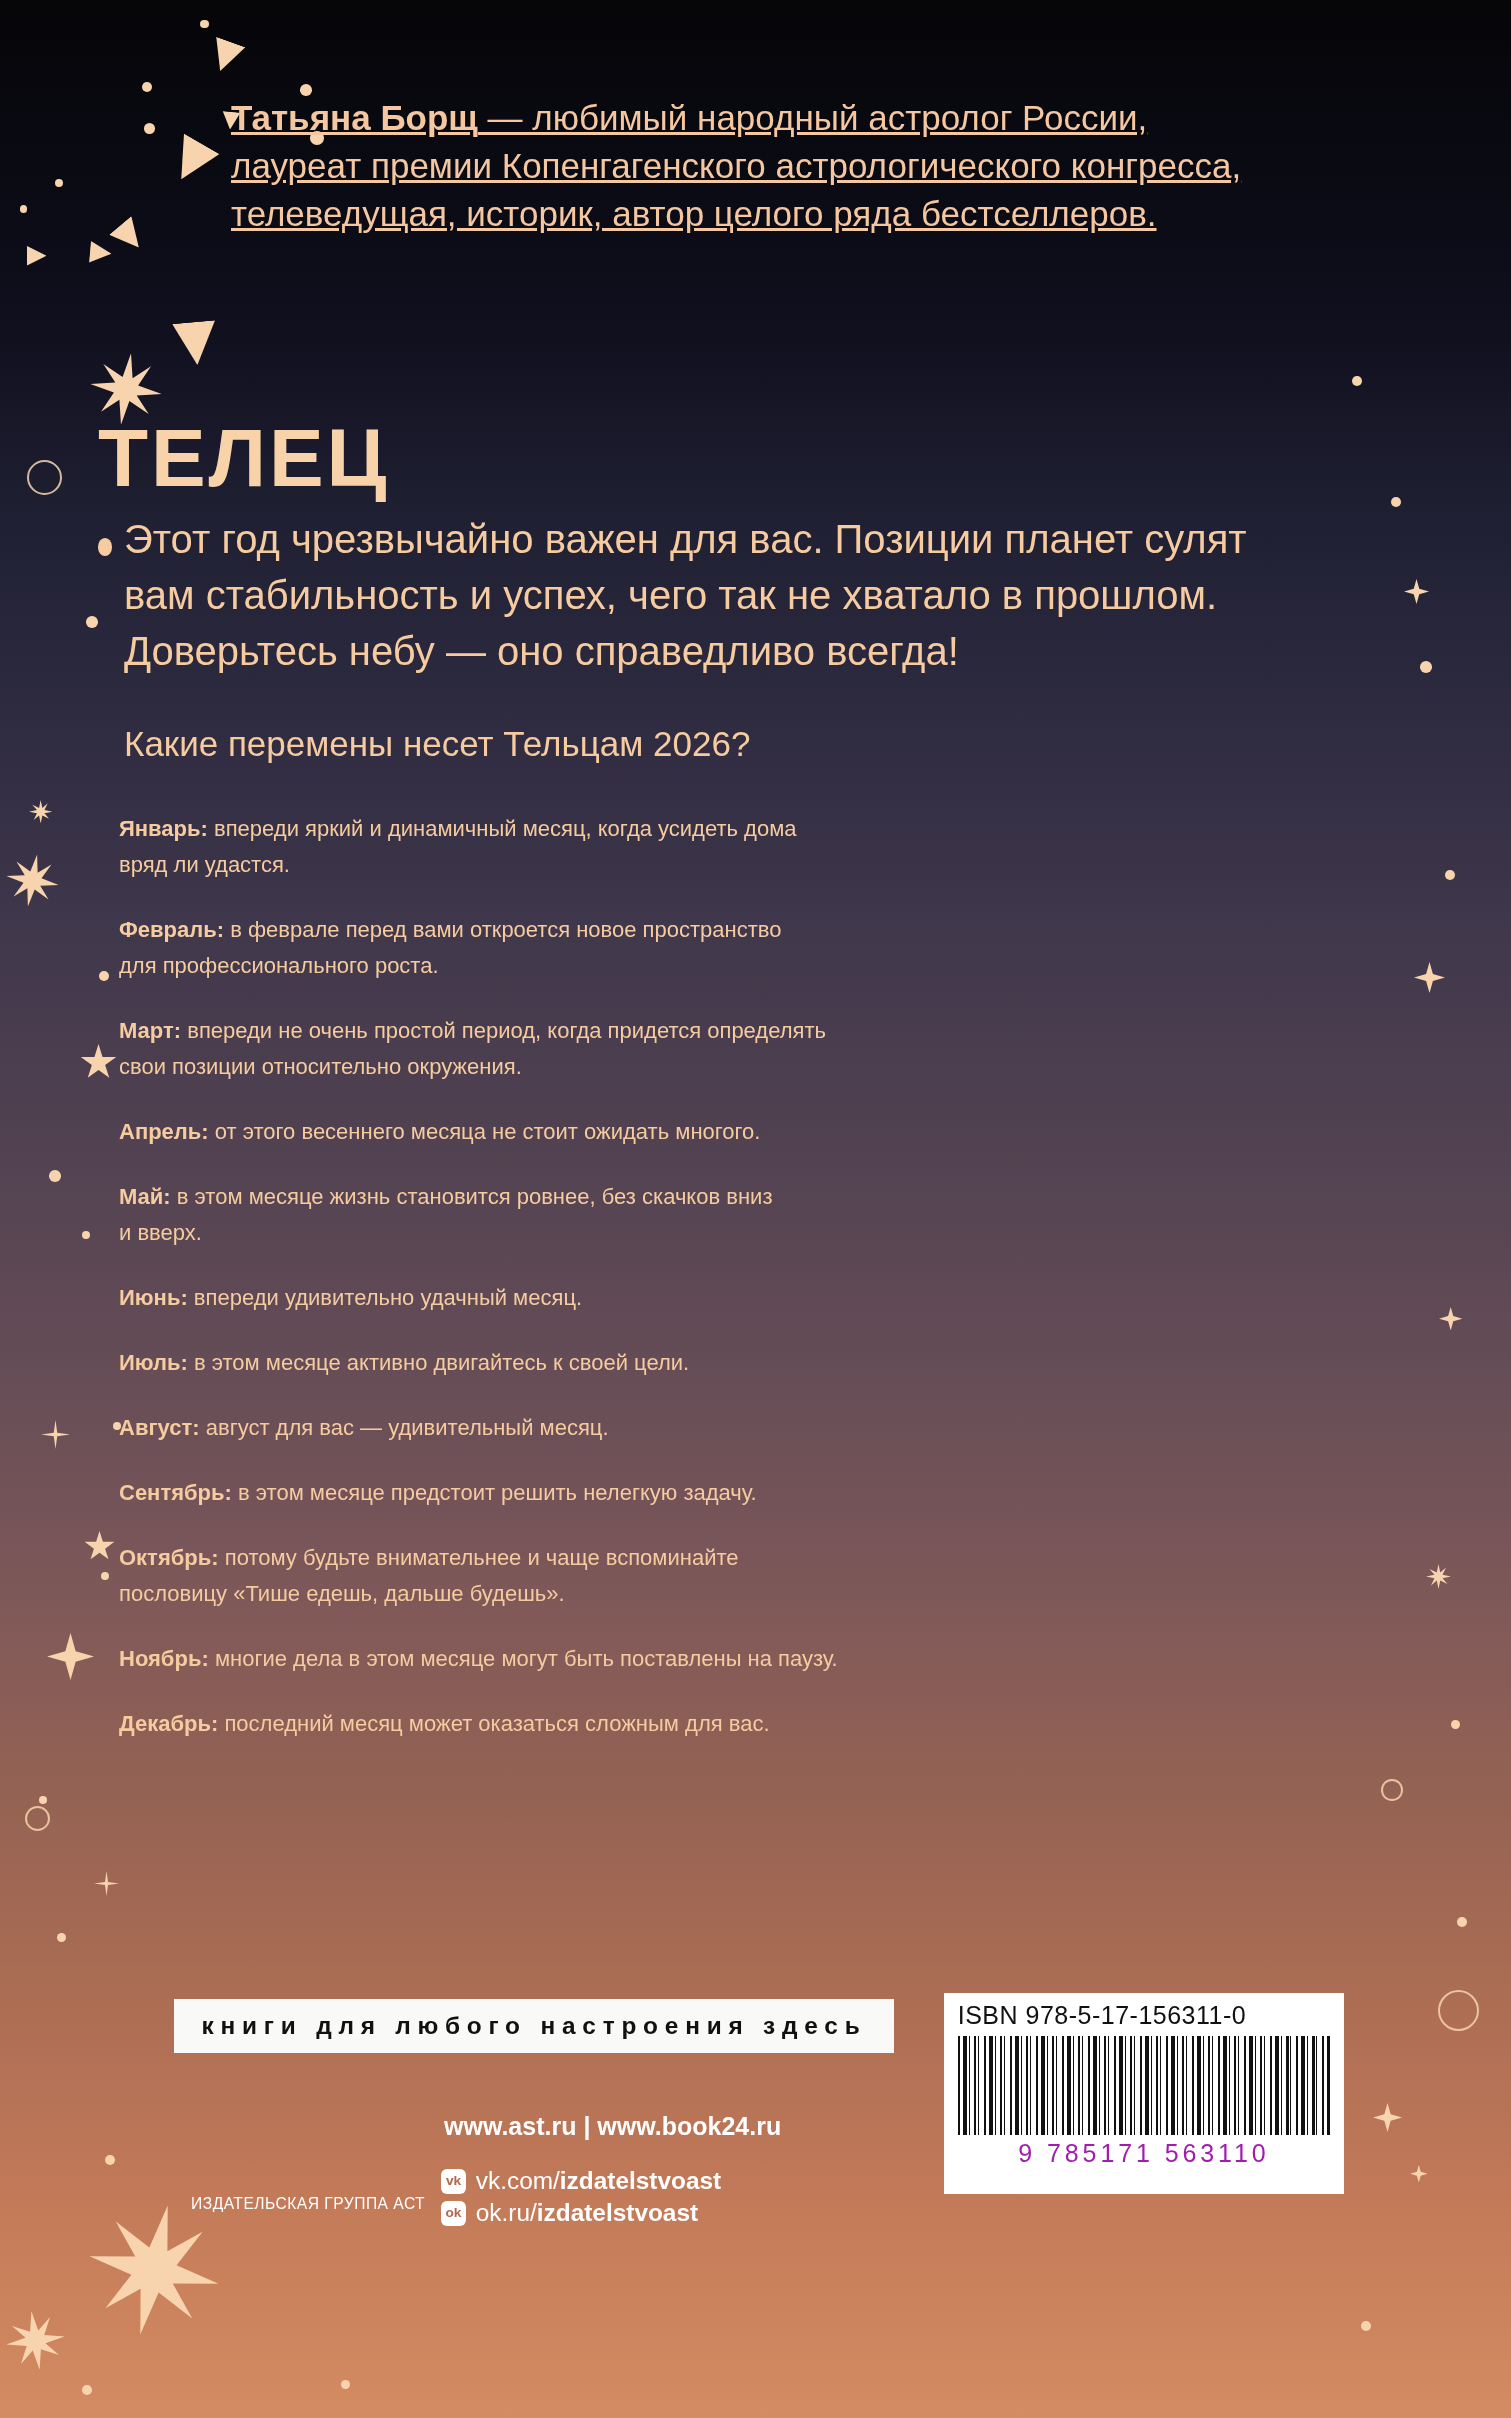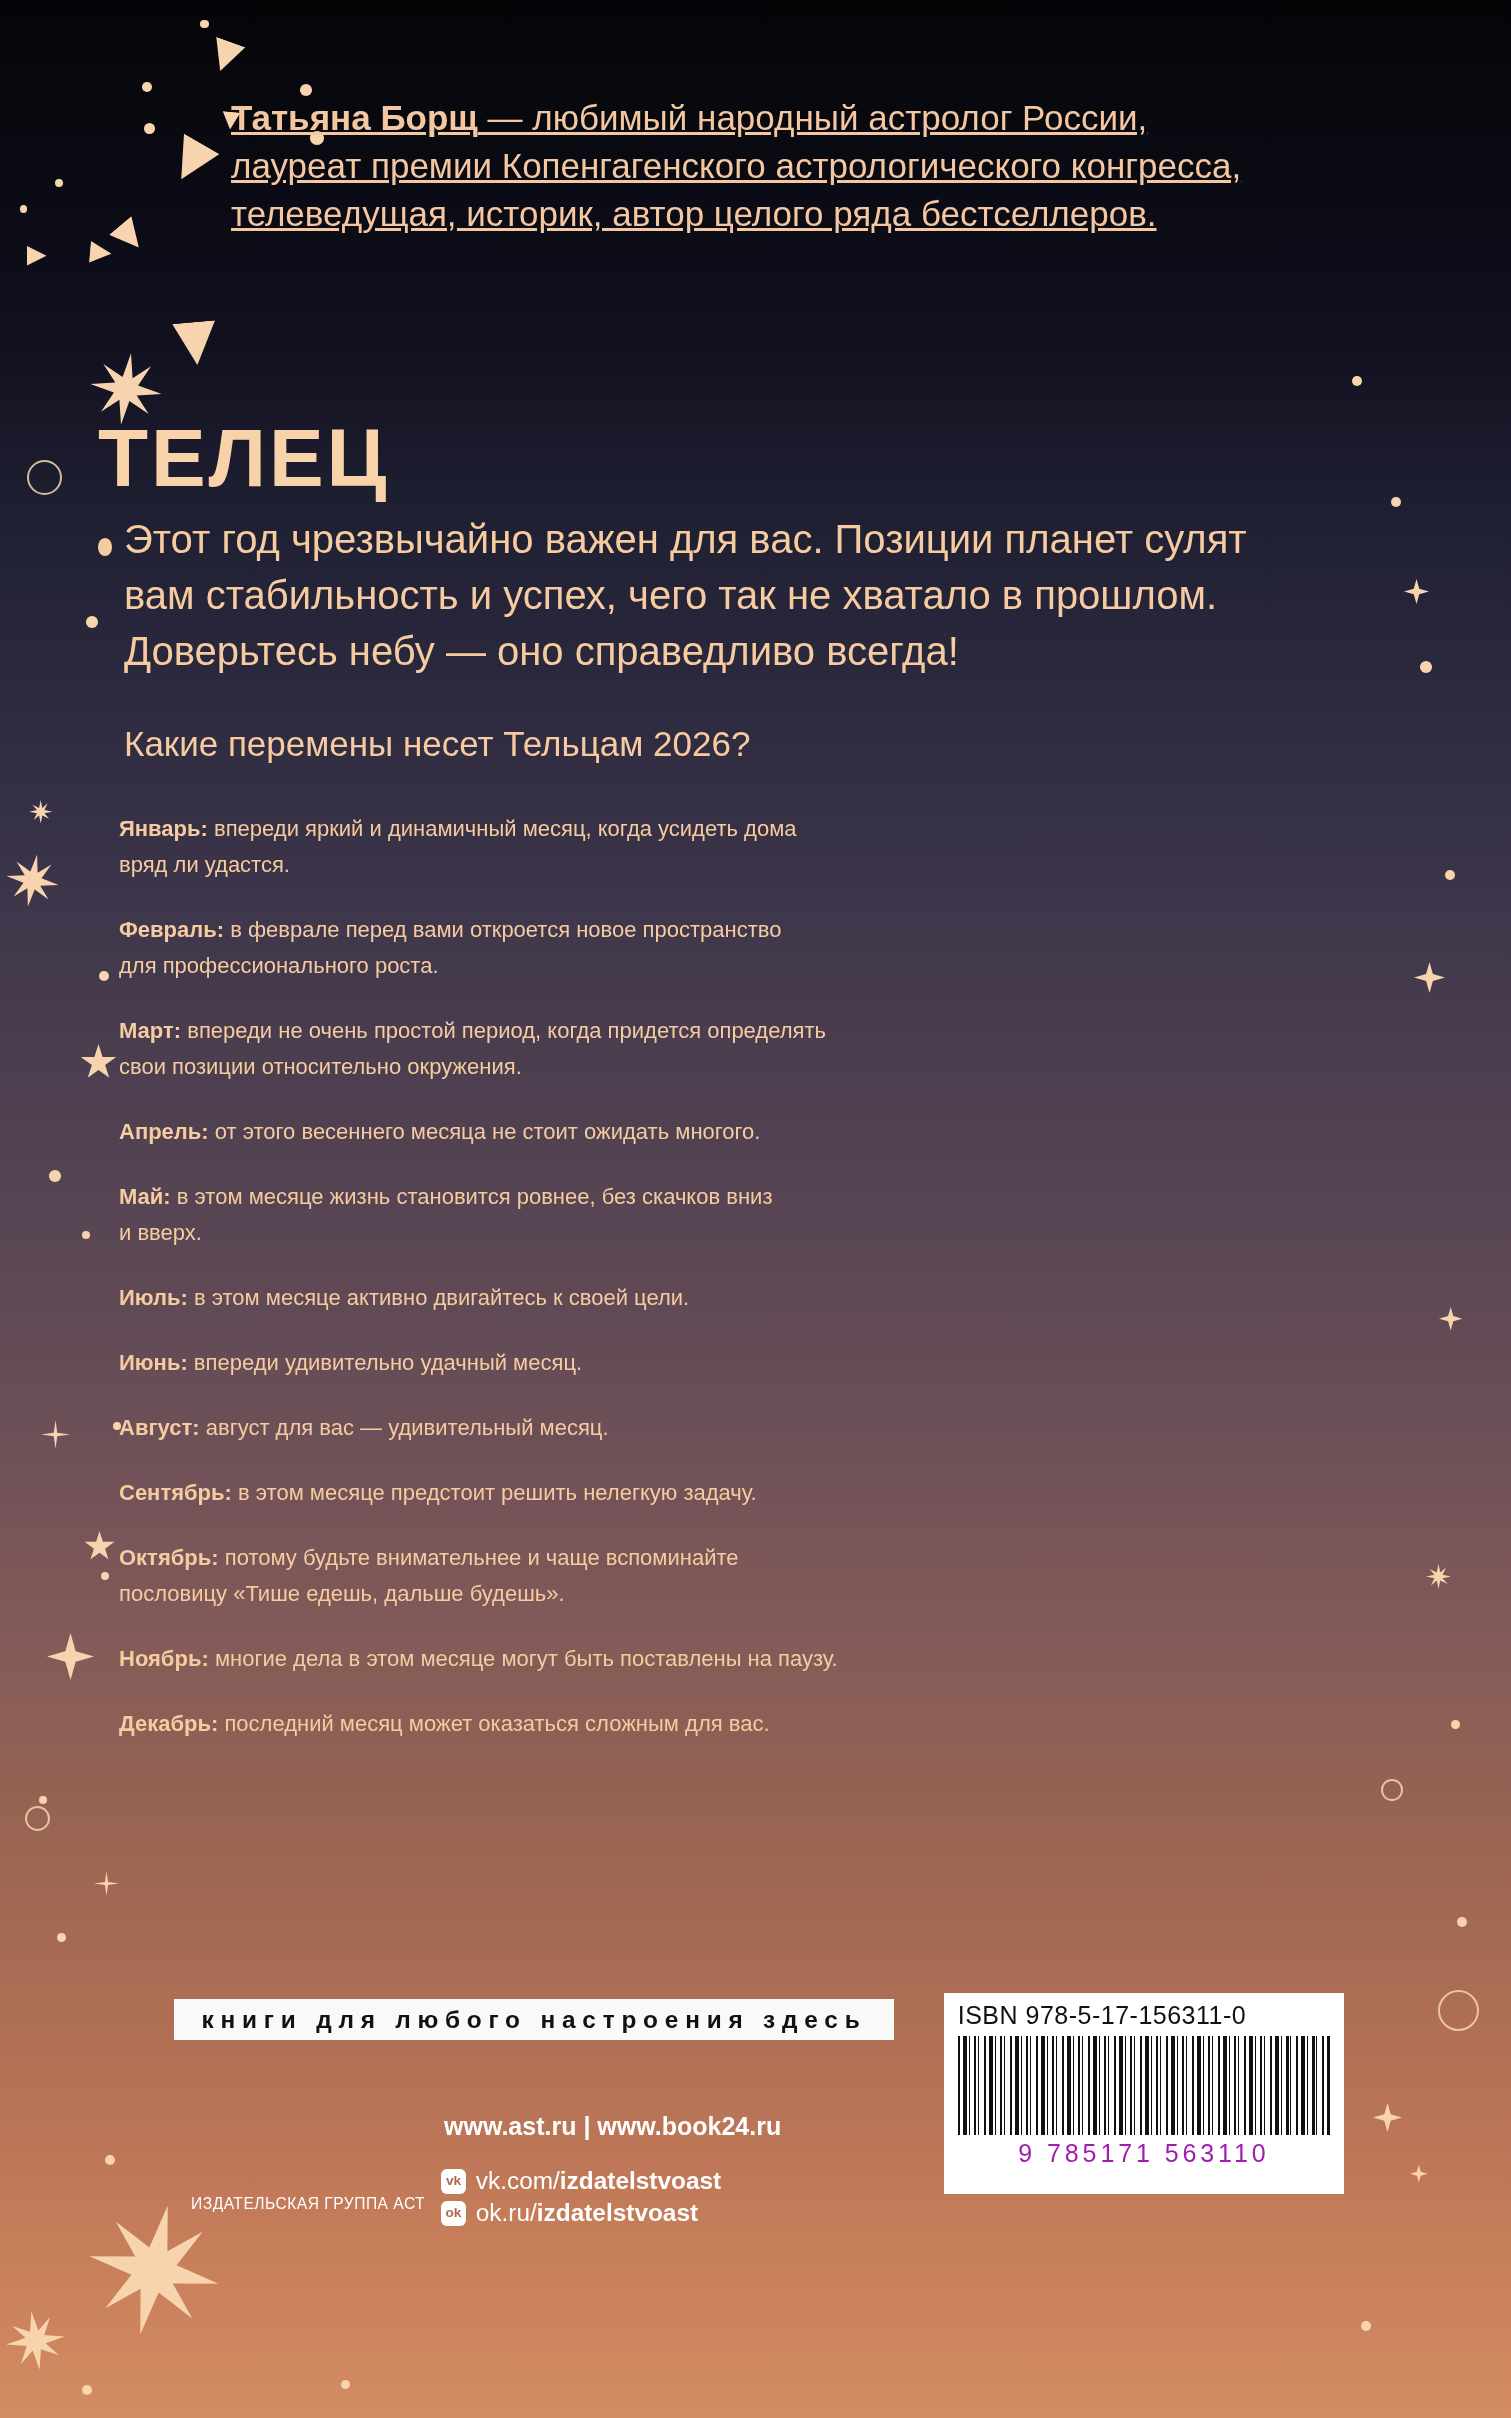--- a/index.html
+++ b/index.html
@@ -35,21 +35,21 @@
   .deco{position:absolute;background:#f7d4ad;}
   .deco-dot{border-radius:50%;}
   .deco-circle{background:transparent;border:2.9px solid rgba(247,212,173,.85);border-radius:50%;box-sizing:border-box;}
   .deco-tri{clip-path:polygon(50% 0,100% 100%,0 100%);}
   .deco-star4{clip-path:polygon(50% 0,61% 39%,100% 50%,61% 61%,50% 100%,39% 61%,0 50%,39% 39%);}
   .deco-plus{clip-path:polygon(50% 0,56% 44%,100% 50%,56% 56%,50% 100%,44% 56%,0 50%,44% 44%);}
   .deco-star5{clip-path:polygon(50% 0,61% 35%,98% 35%,68% 57%,79% 91%,50% 70%,21% 91%,32% 57%,2% 35%,39% 35%);}
   .deco-star8{clip-path:polygon(50% 0,57% 34%,80% 14%,66% 43%,100% 50%,66% 57%,86% 80%,57% 66%,50% 100%,43% 66%,20% 86%,34% 57%,0 50%,34% 43%,14% 20%,43% 34%);}
 
   
-  .banner{position:absolute;left:174px;top:1999px;width:720px;height:41px;
+  .banner{position:absolute;left:174px;top:1999px;width:720px;height:54px;
     background:#f9f9f7;display:flex;align-items:center;justify-content:center;}
   .banner span{color:#111;font-size:24.4px;font-weight:700;letter-spacing:6.8px;white-space:nowrap;}
 
   .isbn-box{position:absolute;left:944px;top:1993px;width:400px;height:201px;
     background:#fff;box-sizing:border-box;padding:7.8px 13.7px 9.8px 13.7px;}
   .isbn-text{color:#111;font-size:25px;letter-spacing:0.5px;white-space:nowrap;}
   .barcode{margin-top:5.9px;height:99px;background:
     repeating-linear-gradient(90deg,
       #111 0 2px, transparent 2px 4.9px,
       #111 4.9px 8.8px, transparent 8.8px 10.7px,
@@ -153,23 +153,23 @@
 для профессионального роста.</span></p>
 
     <p class="month"><span class="m-label">Март:</span><span class="m-text"> впереди не очень простой период, когда придется определять
 свои позиции относительно окружения.</span></p>
 
     <p class="month"><span class="m-label">Апрель:</span><span class="m-text"> от этого весеннего месяца не стоит ожидать многого.</span></p>
 
     <p class="month"><span class="m-label">Май:</span><span class="m-text"> в этом месяце жизнь становится ровнее, без скачков вниз
 и вверх.</span></p>
 
+    <p class="month"><span class="m-label">Июнь:</span><span class="m-text"> впереди удивительно удачный месяц.</span></p>
+
     <p class="month"><span class="m-label">Июль:</span><span class="m-text"> в этом месяце активно двигайтесь к своей цели.</span></p>
-
-    <p class="month"><span class="m-label">Июнь:</span><span class="m-text"> впереди удивительно удачный месяц.</span></p>
 
     <p class="month"><span class="m-label">Август:</span><span class="m-text"> август для вас — удивительный месяц.</span></p>
 
     <p class="month"><span class="m-label">Сентябрь:</span><span class="m-text"> в этом месяце предстоит решить нелегкую задачу.</span></p>
 
     <p class="month"><span class="m-label">Октябрь:</span><span class="m-text"> потому будьте внимательнее и чаще вспоминайте
 пословицу «Тише едешь, дальше будешь».</span></p>
 
     <p class="month"><span class="m-label">Ноябрь:</span><span class="m-text"> многие дела в этом месяце могут быть поставлены на паузу.</span></p>
 

